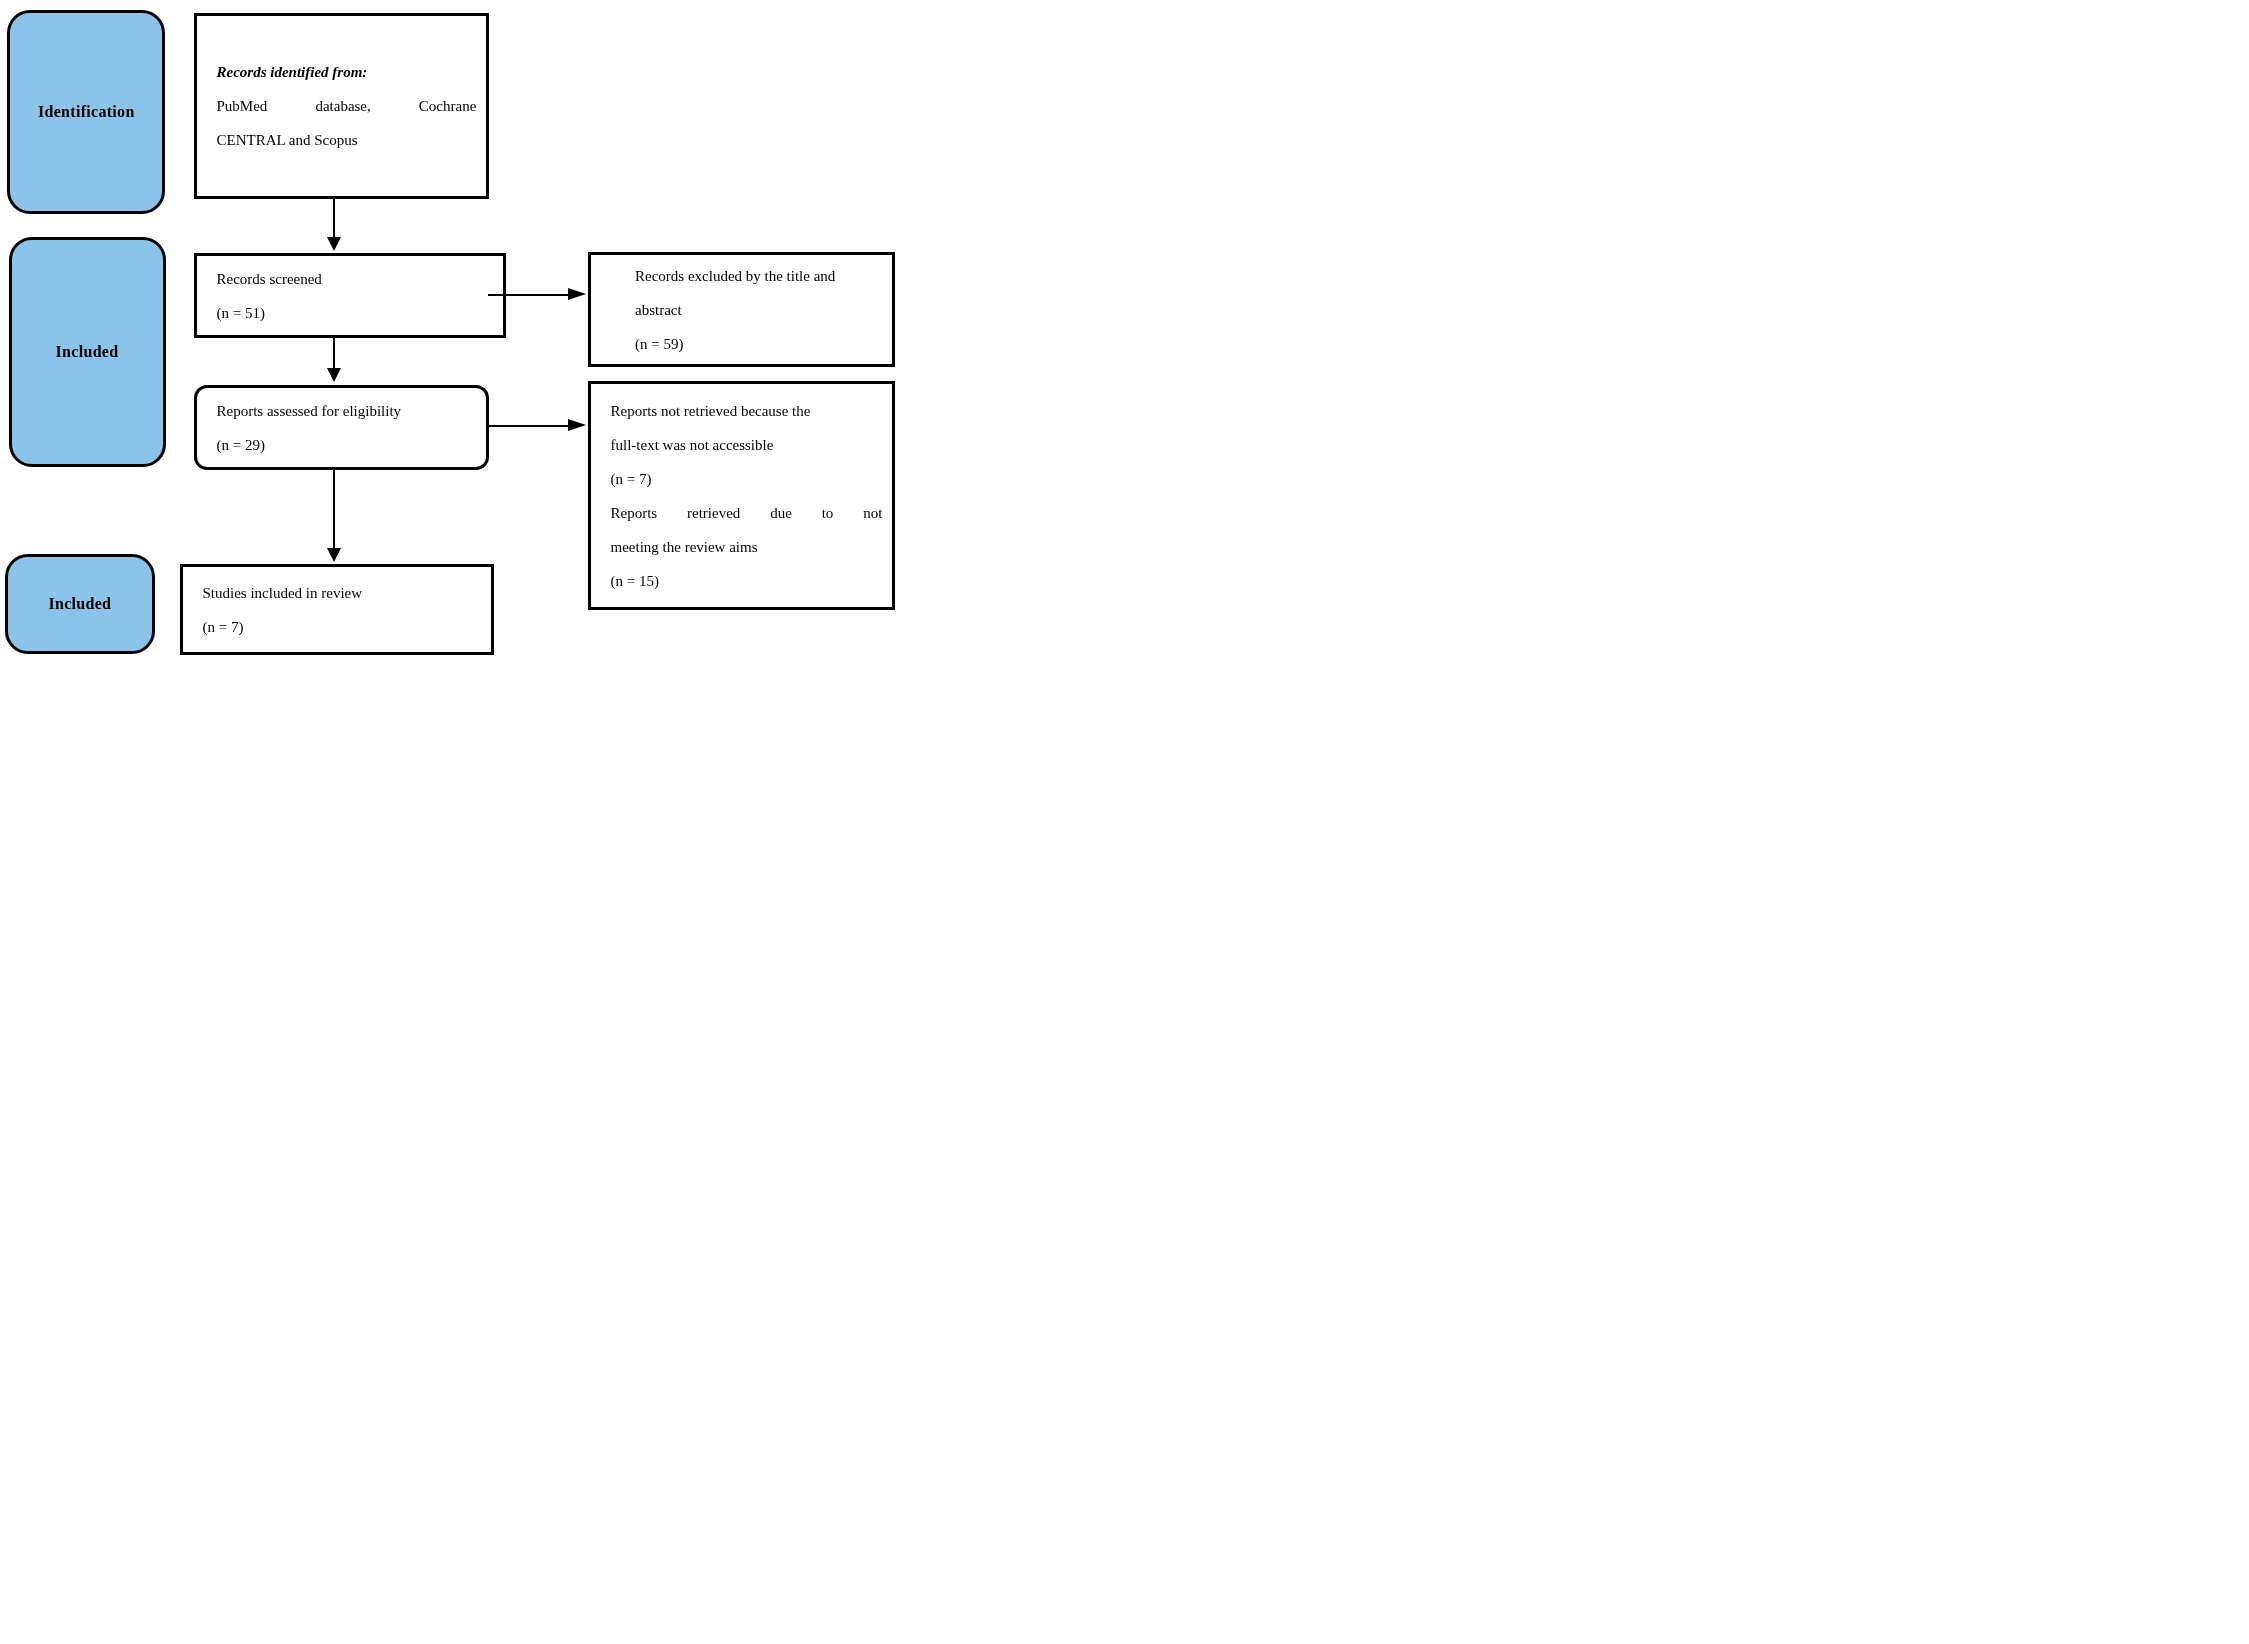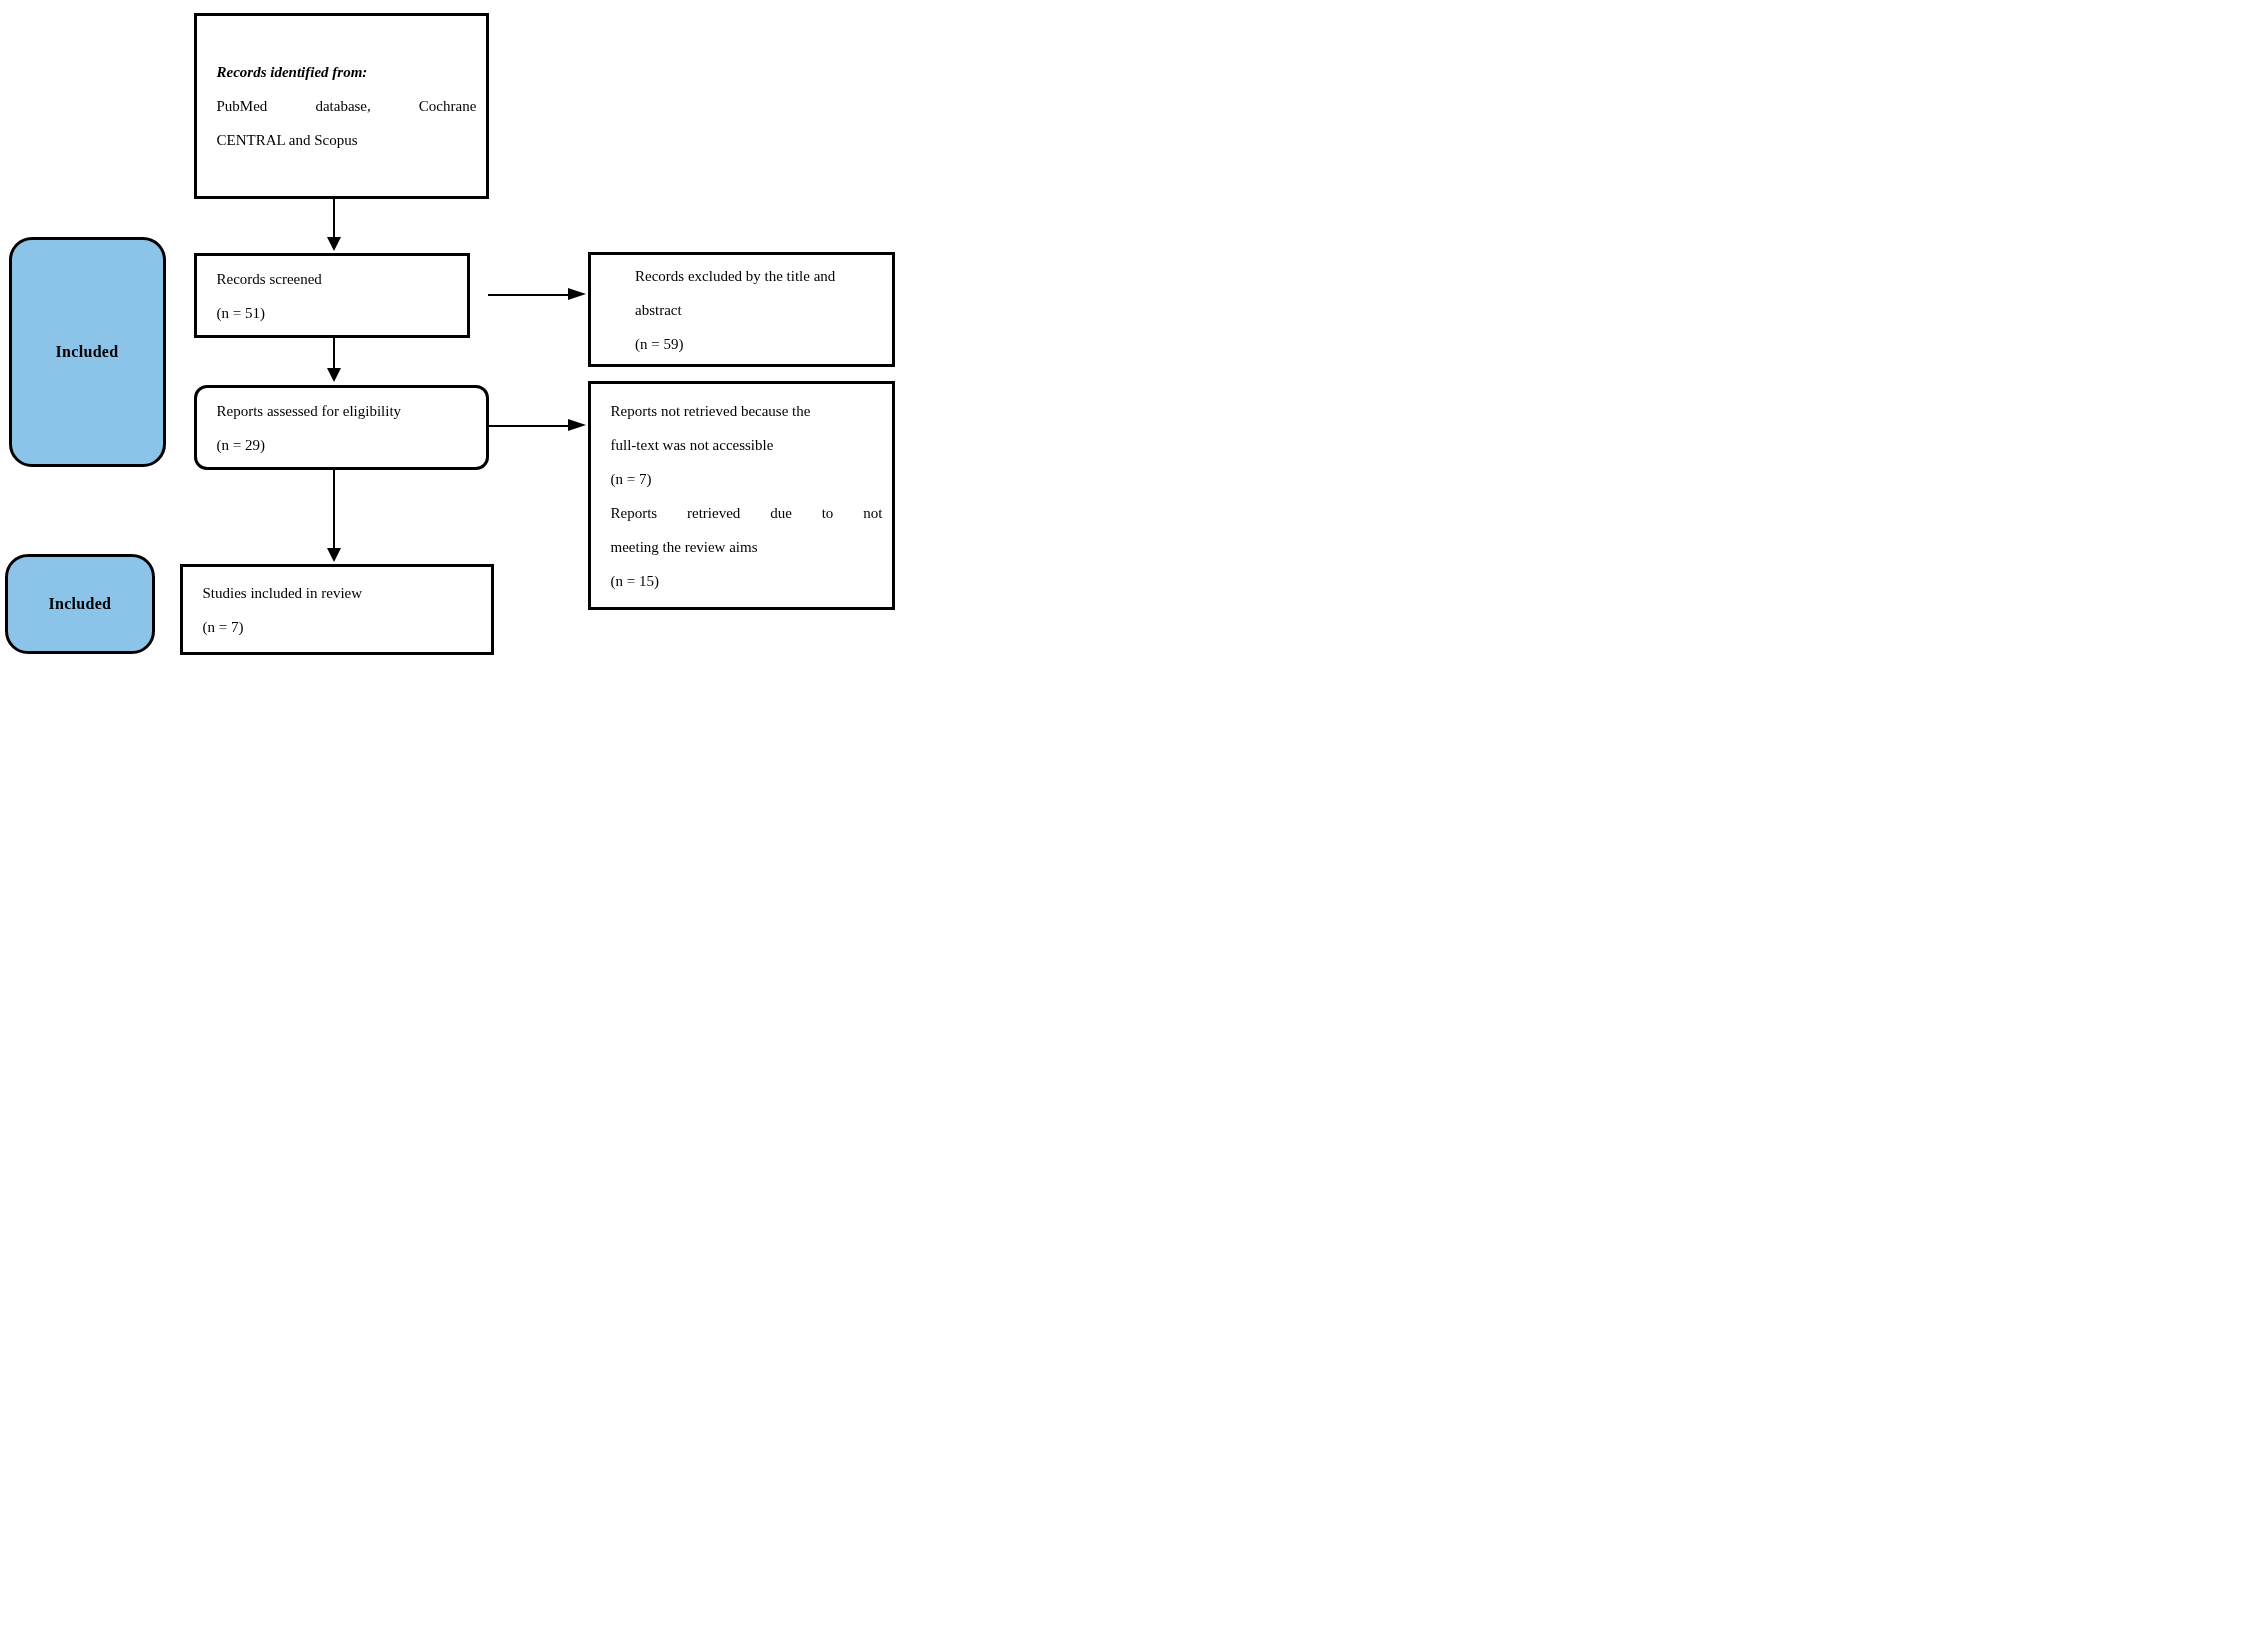--- a/index.html
+++ b/index.html
@@ -56,21 +56,21 @@
     line-height:34px;
     white-space:nowrap;
   }
   .fbox .ln.lead{font-weight:bold;font-style:italic;}
   .fbox .ln.j{
     white-space:normal;
     text-align:justify;
     text-align-last:justify;
   }
   #box-identified{left:194px;top:12.8px;width:295px;height:186px;}
-  #box-screened{left:194px;top:253px;width:276px;height:85px;}
+  #box-screened{left:194px;top:253px;width:312px;height:85px;}
   #box-eligibility{left:194px;top:385px;width:295px;height:85px;border-radius:13px;}
   #box-included{left:180px;top:564px;width:314px;height:91px;}
   #box-excluded-1{left:588px;top:252px;width:307px;height:115px;padding-left:44px;}
   #box-excluded-2{left:588px;top:381px;width:307px;height:229px;}
 
   
   .arrow{position:absolute;}
   .stem-v{
     position:absolute;
     width:2.4px;
@@ -96,20 +96,23 @@
     border-top:6.7px solid transparent;
     border-bottom:6.7px solid transparent;
     border-left:18px solid var(--line-col);
   }
 </style>
 </head>
 <body>
 
 <div class="canvas">
 
+  <div class="stage" id="stage-identification">
+    <span>Identification</span>
+  </div>
   <div class="stage" id="stage-screening">
     <span>Included</span>
   </div>
   <div class="stage" id="stage-included">
     <span>Included</span>
   </div>
 
   <div class="fbox" id="box-identified">
     <div class="ln lead">Records identified from:</div>
     <div class="ln j">PubMed database, Cochrane</div>

